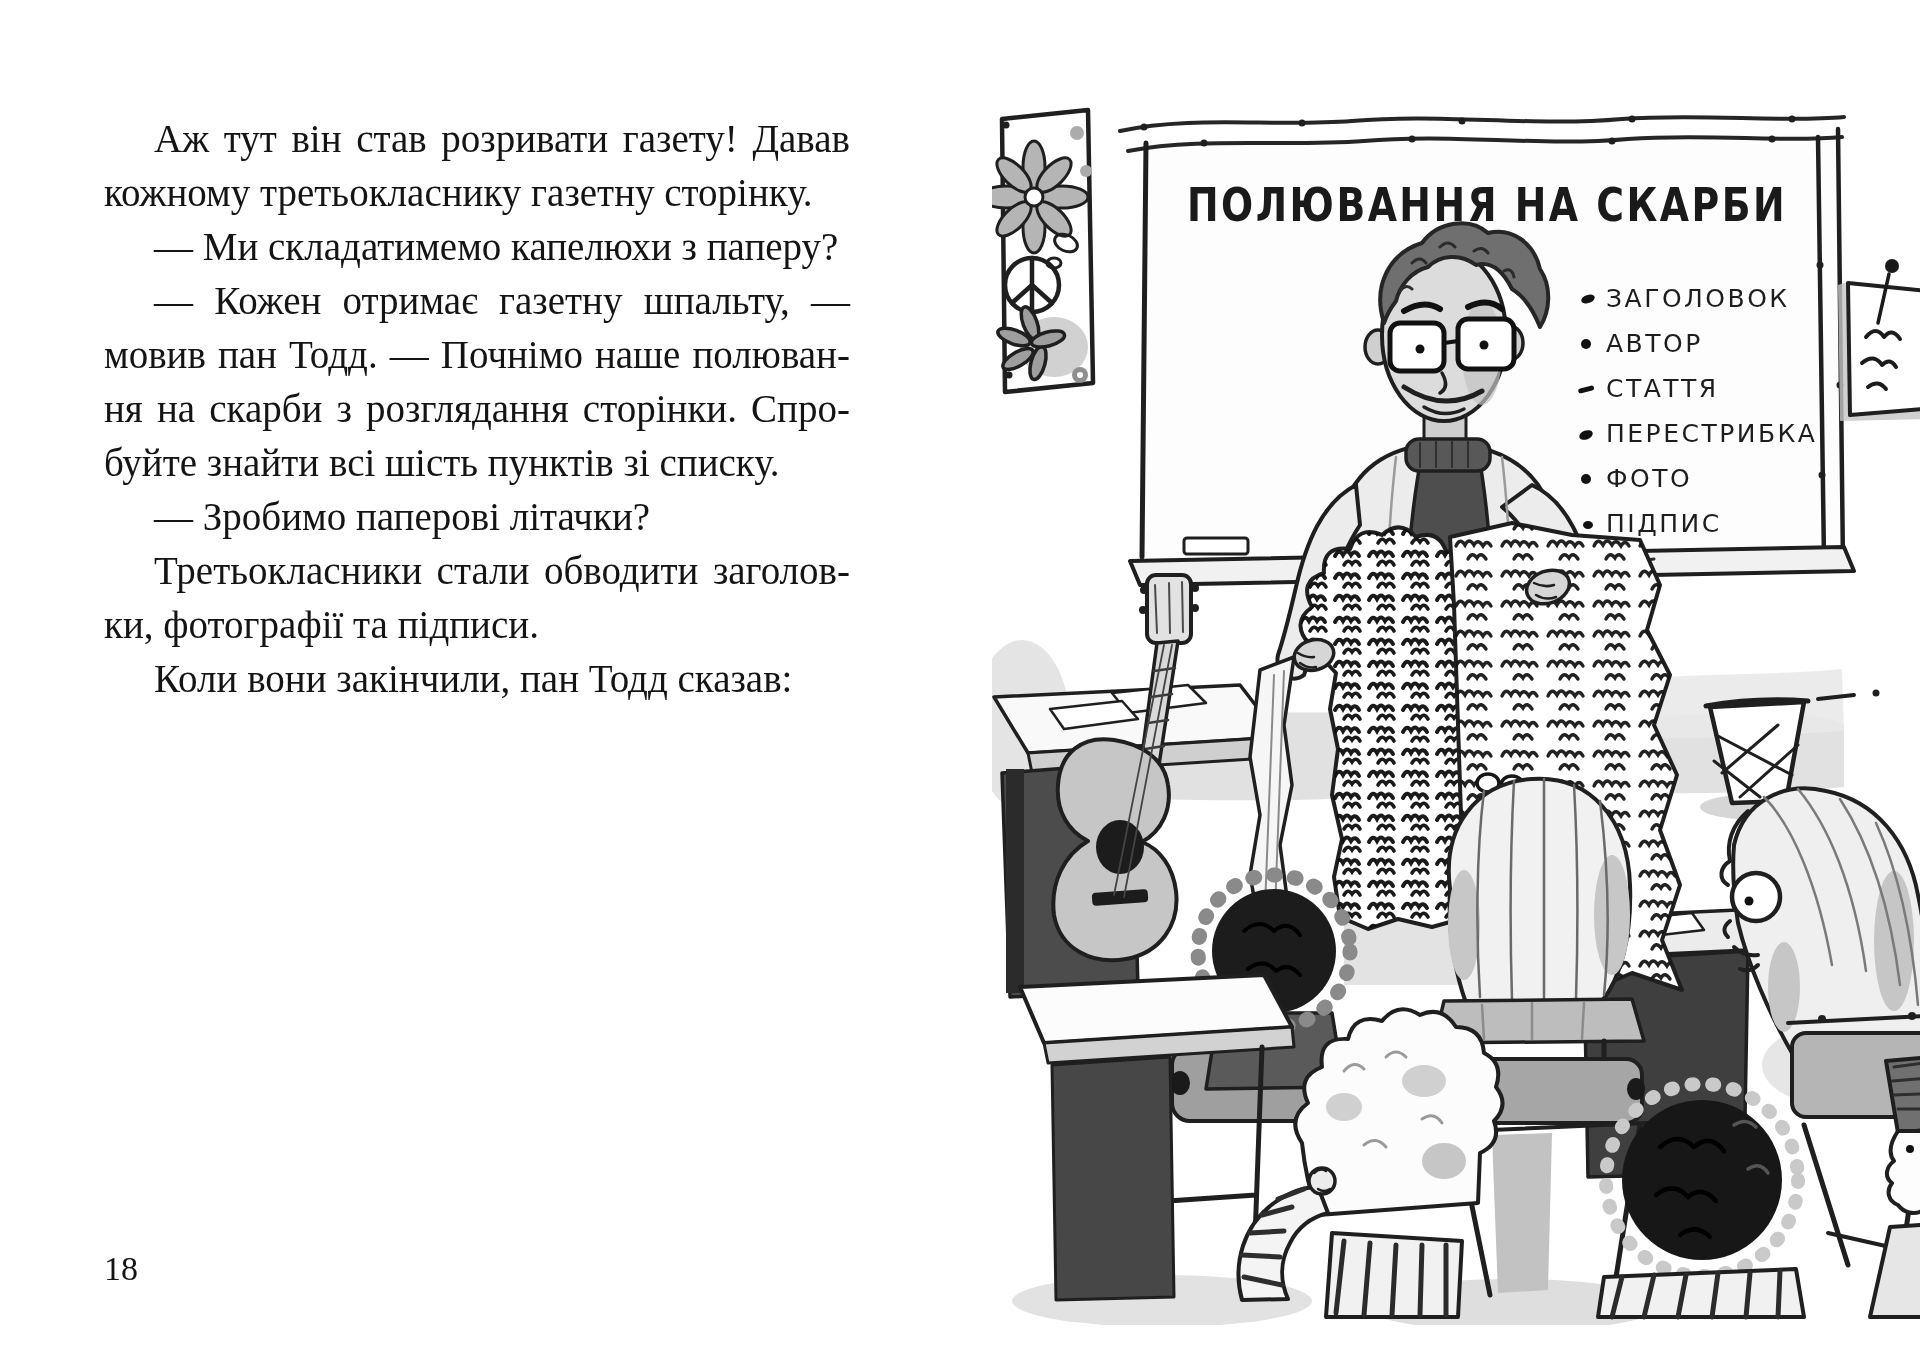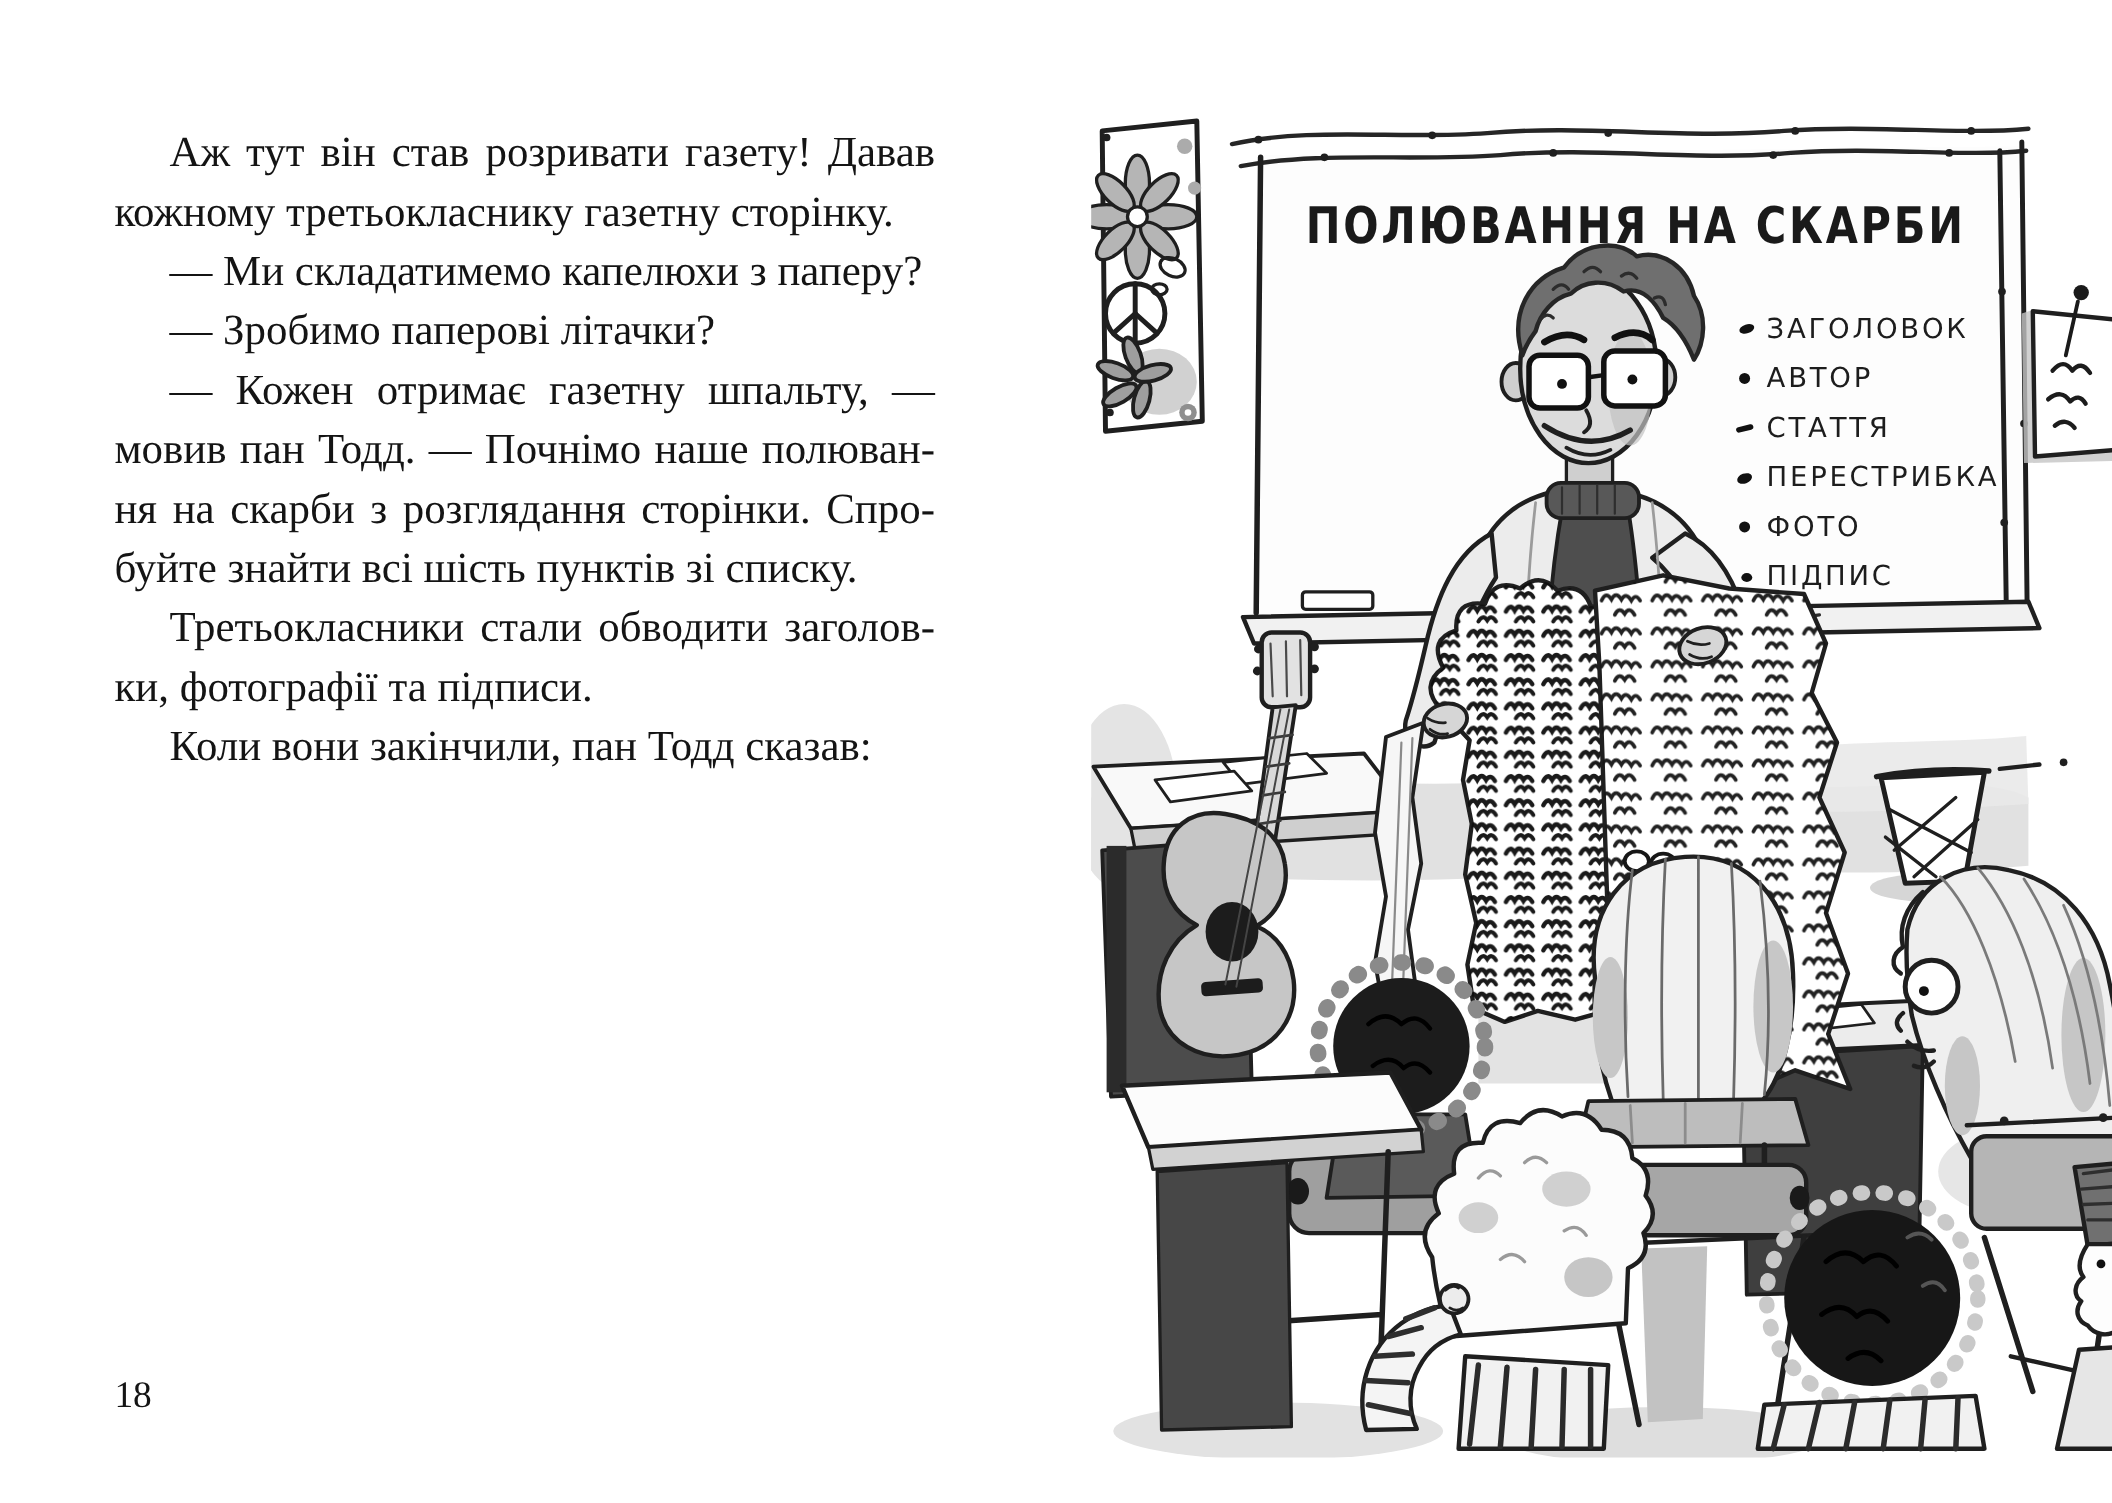--- a/index.html
+++ b/index.html
@@ -26,22 +26,22 @@
     font-family:"DejaVu Sans", sans-serif; font-size:25px;
     letter-spacing:2.5px; fill:#1d1d1d;
   }
 </style>
 </head>
 <body>
 
 <div class="page-text">
   <p>Аж тут він став розривати газету! Да­вав кож­но­му тре­тьо­клас­ни­ку га­зет­ну сто­рін­ку.</p>
   <p>— Ми скла­да­ти­ме­мо ка­пе­лю­хи з па­пе­ру?</p>
+  <p>— Ко­жен от­ри­має га­зет­ну шпаль­ту, — мо­вив пан Тодд. — По­чні­мо на­ше по­лю­ван­ня на скар­би з роз­гля­дан­ня сто­рін­ки. Спро­буй­те знай­ти всі шість пунк­тів зі спис­ку.</p>
   <p>— Зро­би­мо па­пе­ро­ві лі­тач­ки?</p>
-  <p>— Ко­жен от­ри­має га­зет­ну шпаль­ту, — мо­вив пан Тодд. — По­чні­мо на­ше по­лю­ван­ня на скар­би з роз­гля­дан­ня сто­рін­ки. Спро­буй­те знай­ти всі шість пунк­тів зі спис­ку.</p>
   <p>Тре­тьо­клас­ни­ки ста­ли об­во­ди­ти за­го­лов­ки, фо­то­гра­фії та під­пи­си.</p>
   <p>Ко­ли во­ни за­кін­чи­ли, пан Тодд ска­зав:</p>
 </div>
 
 <div class="folio">18</div>
 
 <div class="illustration">
 <svg width="960" height="1240" viewBox="0 0 960 1240" xmlns="http://www.w3.org/2000/svg">
   <defs>
     <pattern id="p-scrib" width="46" height="30" patternUnits="userSpaceOnUse">

